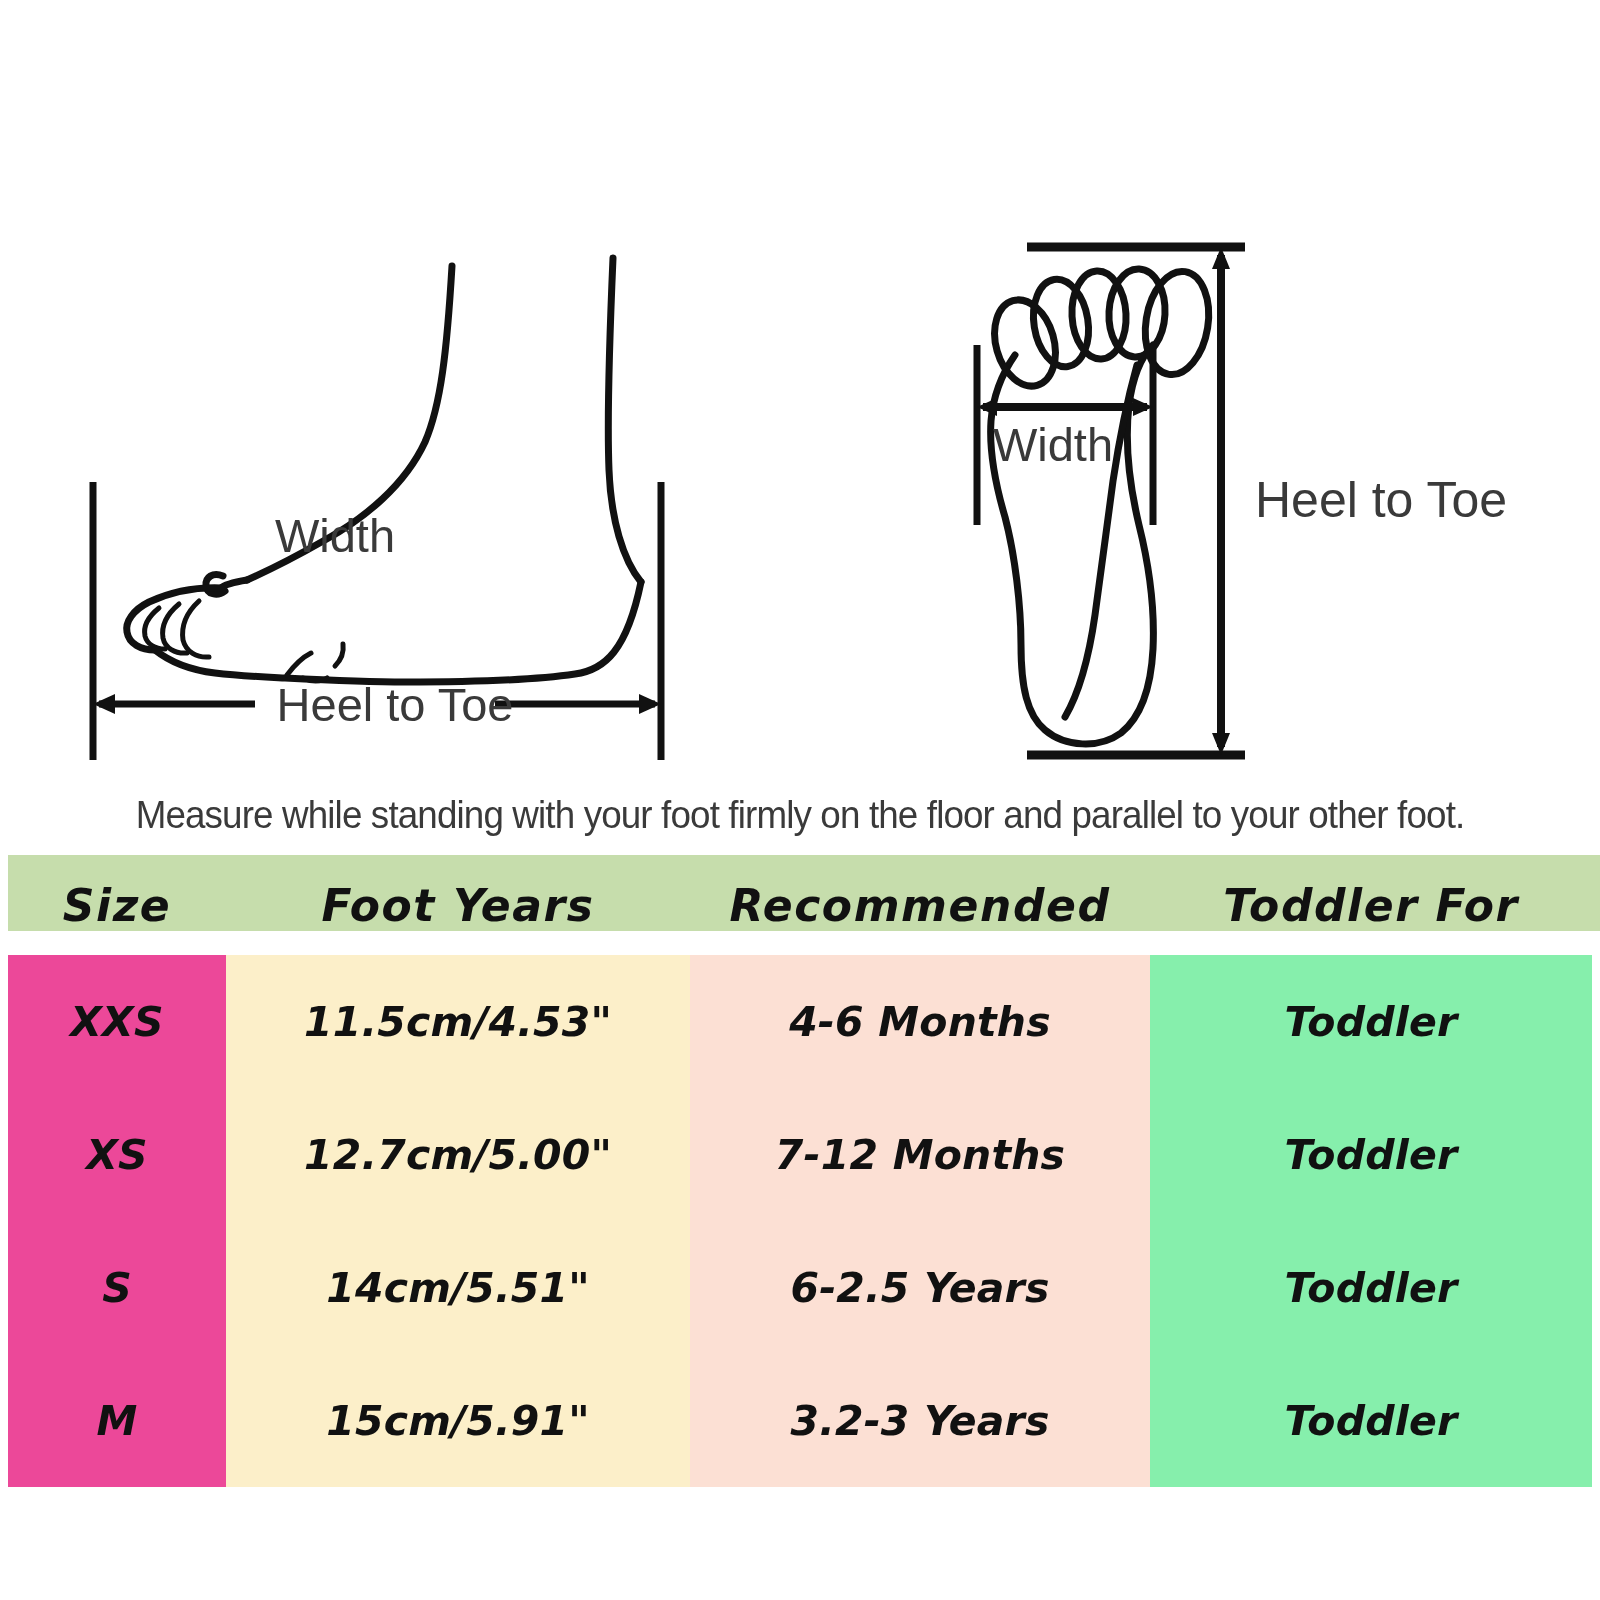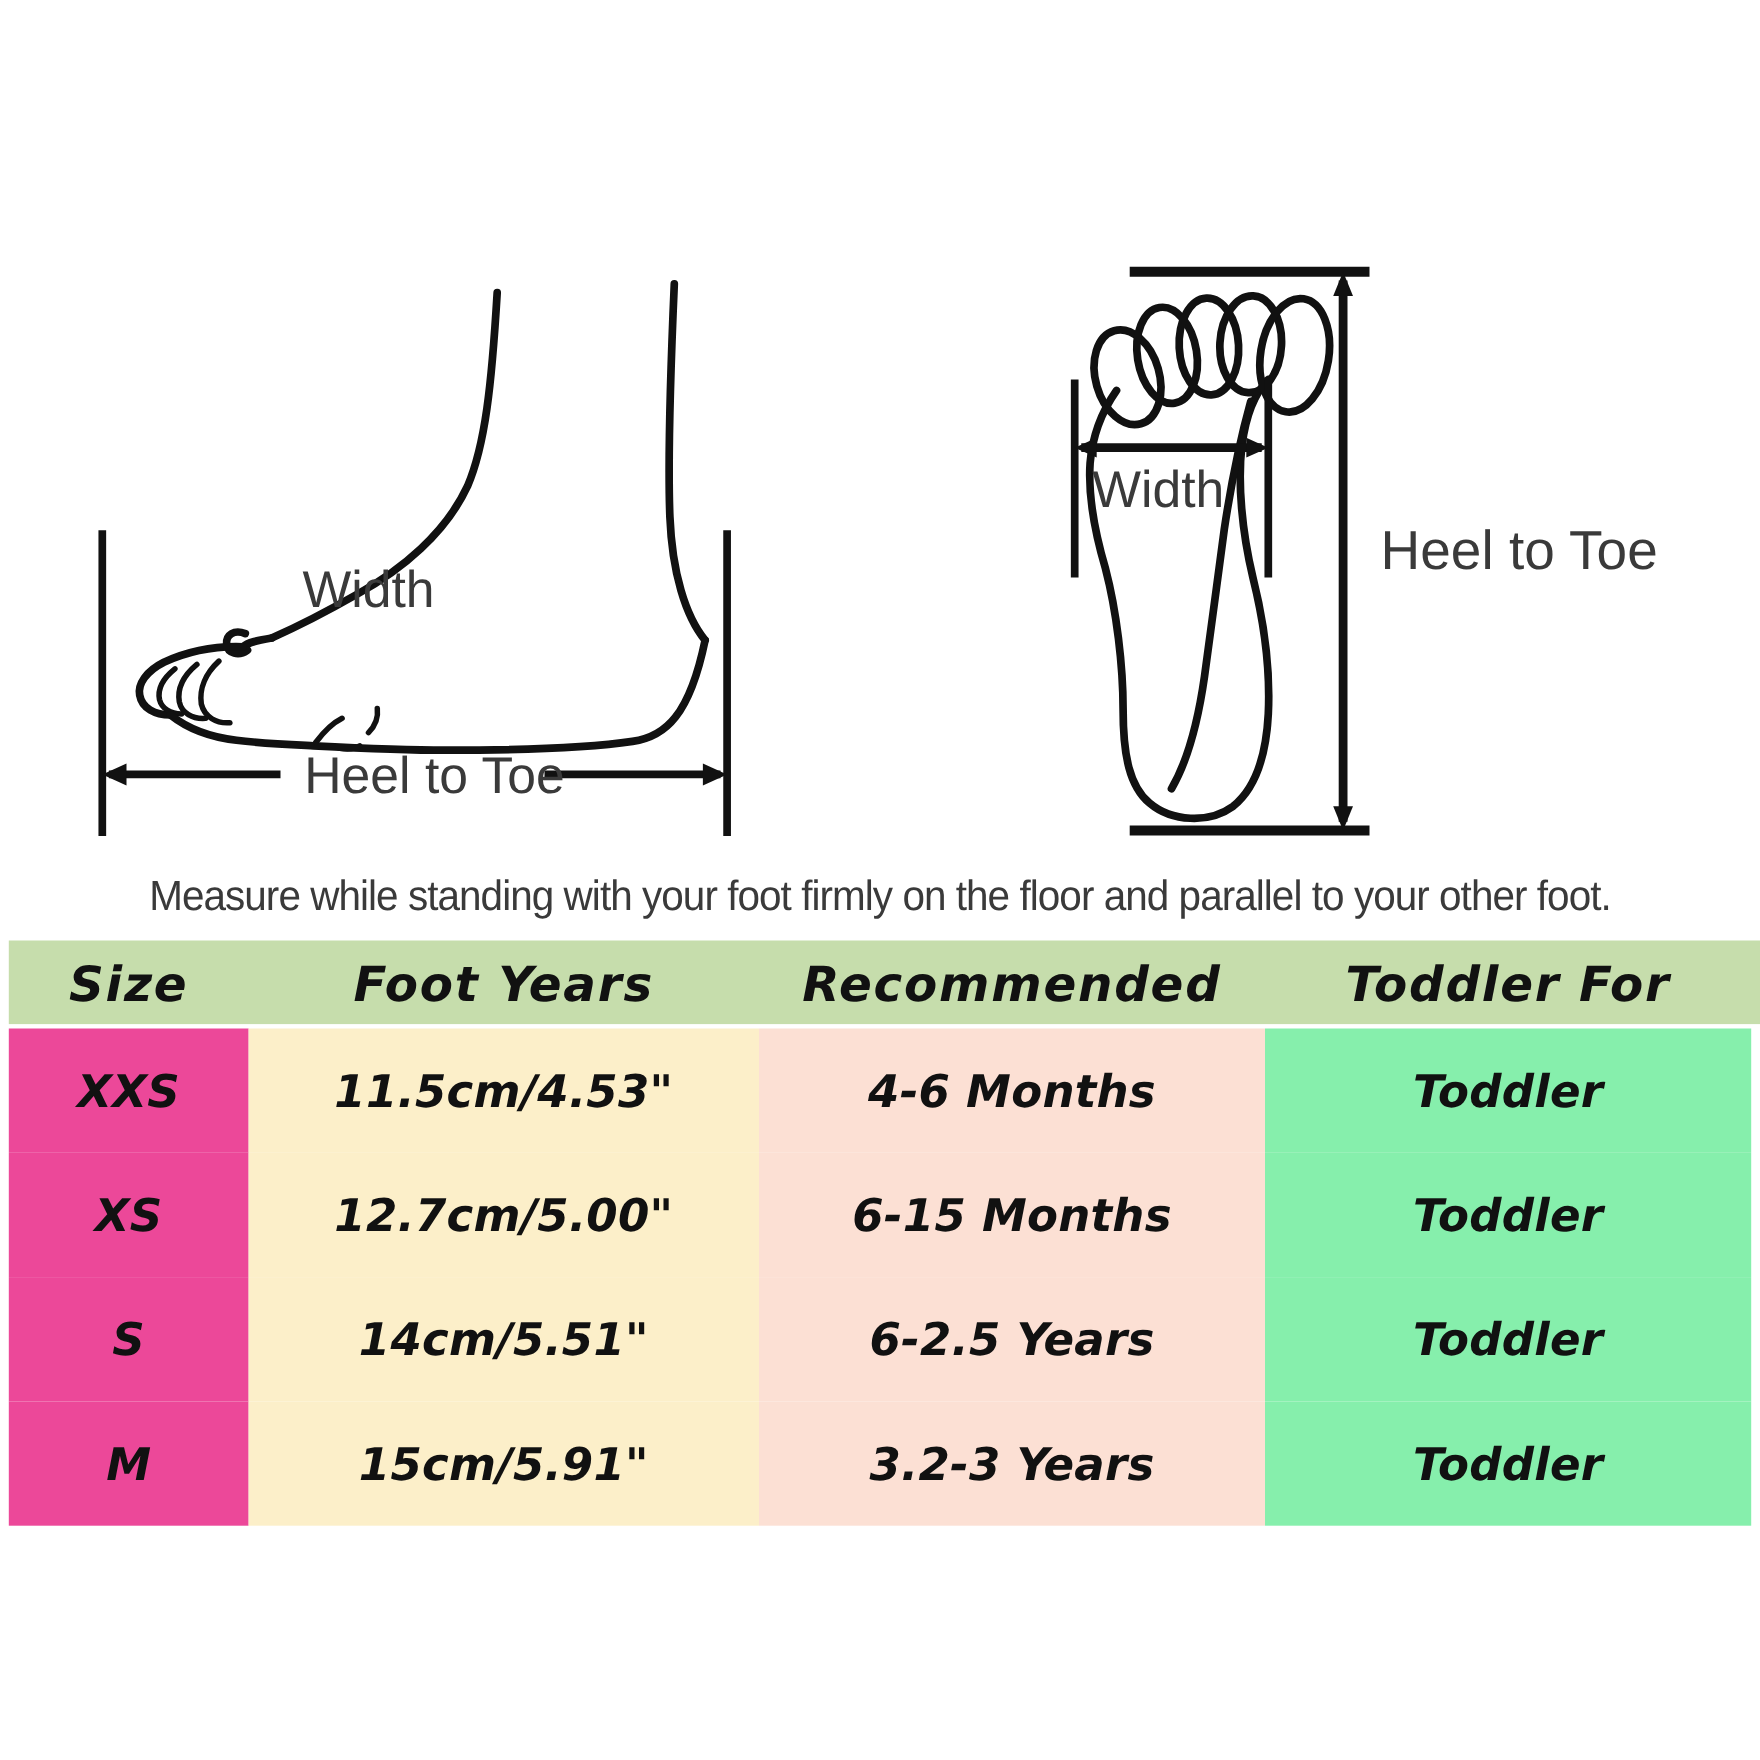--- a/index.html
+++ b/index.html
@@ -70,21 +70,21 @@
     height: 513px;
     border-collapse: collapse;
     table-layout: fixed;
   }
   #size-table col.c-size   { width: 218px; }
   #size-table col.c-len    { width: 464px; }
   #size-table col.c-rec    { width: 460px; }
   #size-table col.c-suit   { width: 442px; }
 
   #size-table th, #size-table td {
-    padding: 2px;
+    padding: 12px;
     margin: 0;
     border: 0;
     text-align: center;
     vertical-align: middle;
     font-family: "DejaVu Sans", sans-serif;
     font-style: italic;
     font-weight: bold;
     color: #111111;
   }
 
@@ -242,21 +242,21 @@
     <tbody>
       <tr>
         <td class="col-size">XXS</td>
         <td class="col-len">11.5cm/4.53"</td>
         <td class="col-rec">4-6 Months</td>
         <td class="col-suit">Toddler</td>
       </tr>
       <tr>
         <td class="col-size">XS</td>
         <td class="col-len">12.7cm/5.00"</td>
-        <td class="col-rec">6-15 Months</td>
+        <td class="col-rec">7-12 Months</td>
         <td class="col-suit">Toddler</td>
       </tr>
       <tr>
         <td class="col-size">S</td>
         <td class="col-len">14cm/5.51"</td>
         <td class="col-rec">6-2.5 Years</td>
         <td class="col-suit">Toddler</td>
       </tr>
       <tr>
         <td class="col-size">M</td>

